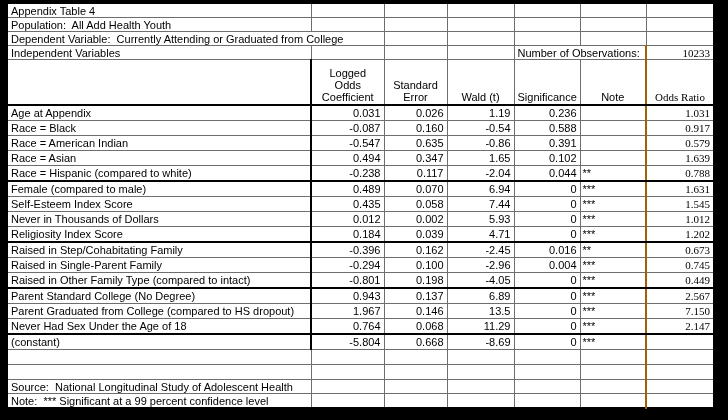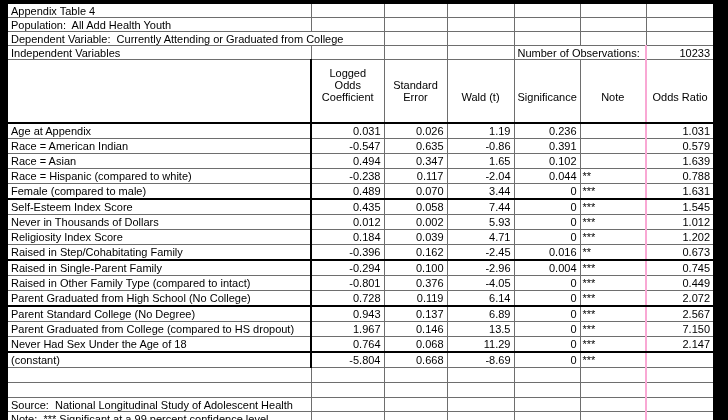--- a/index.html
+++ b/index.html
@@ -35,25 +35,25 @@
   }
   tr.rt td{height:13px;}          
   tr.rf td{height:13px;}          
   tr.re td{height:14px;}          
   tr.rh td{
     height:43px;
     vertical-align:bottom;
     text-align:center;
     white-space:pre-line;
     border-bottom:2px solid #000;
-    padding-bottom:19px;
+    padding-bottom:1px;
   }
   .num{text-align:right;}
   .note-col{text-align:left;padding-left:2px;}
-  .odds{border-left:2px solid #f9a8d4;}      
+  .odds{border-left:2px solid #a16207;font-family:Liberation Serif, serif;}      
   .thickL{border-left:2px solid #000;}    
   #data-rows tr:nth-child(5)  td,
   #data-rows tr:nth-child(9)  td,
   #data-rows tr:nth-child(12) td,
   #data-rows tr:nth-child(15) td,
   #data-rows tr:nth-child(17) td{border-bottom:2px solid #000;}  
   .obs{ text-align:left; }
 </style>
 </head>
 <body>
@@ -124,20 +124,29 @@
         <tr>
     <td class="thickR">Age at Appendix</td>
     <td class="num thickL">0.031</td>
     <td class="num">0.026</td>
     <td class="num">1.19</td>
     <td class="num">0.236</td>
     <td class="note-col"></td>
     <td class="num odds">1.031</td>
   </tr>
         <tr>
+    <td class="thickR">Race = Black</td>
+    <td class="num thickL">-0.087</td>
+    <td class="num">0.160</td>
+    <td class="num">-0.54</td>
+    <td class="num">0.588</td>
+    <td class="note-col"></td>
+    <td class="num odds">0.917</td>
+  </tr>
+        <tr>
     <td class="thickR">Race = American Indian</td>
     <td class="num thickL">-0.547</td>
     <td class="num">0.635</td>
     <td class="num">-0.86</td>
     <td class="num">0.391</td>
     <td class="note-col"></td>
     <td class="num odds">0.579</td>
   </tr>
         <tr>
     <td class="thickR">Race = Asian</td>
@@ -154,21 +163,21 @@
     <td class="num">0.117</td>
     <td class="num">-2.04</td>
     <td class="num">0.044</td>
     <td class="note-col">**</td>
     <td class="num odds">0.788</td>
   </tr>
         <tr>
     <td class="thickR">Female (compared to male)</td>
     <td class="num thickL">0.489</td>
     <td class="num">0.070</td>
-    <td class="num">3.44</td>
+    <td class="num">6.94</td>
     <td class="num">0</td>
     <td class="note-col">***</td>
     <td class="num odds">1.631</td>
   </tr>
         <tr>
     <td class="thickR">Self-Esteem Index Score</td>
     <td class="num thickL">0.435</td>
     <td class="num">0.058</td>
     <td class="num">7.44</td>
     <td class="num">0</td>
@@ -207,34 +216,25 @@
     <td class="num thickL">-0.294</td>
     <td class="num">0.100</td>
     <td class="num">-2.96</td>
     <td class="num">0.004</td>
     <td class="note-col">***</td>
     <td class="num odds">0.745</td>
   </tr>
         <tr>
     <td class="thickR">Raised in Other Family Type (compared to intact)</td>
     <td class="num thickL">-0.801</td>
-    <td class="num">0.376</td>
+    <td class="num">0.198</td>
     <td class="num">-4.05</td>
     <td class="num">0</td>
     <td class="note-col">***</td>
     <td class="num odds">0.449</td>
-  </tr>
-        <tr>
-    <td class="thickR">Parent Graduated from High School (No College)</td>
-    <td class="num thickL">0.728</td>
-    <td class="num">0.119</td>
-    <td class="num">6.14</td>
-    <td class="num">0</td>
-    <td class="note-col">***</td>
-    <td class="num odds">2.072</td>
   </tr>
         <tr>
     <td class="thickR">Parent Standard College (No Degree)</td>
     <td class="num thickL">0.943</td>
     <td class="num">0.137</td>
     <td class="num">6.89</td>
     <td class="num">0</td>
     <td class="note-col">***</td>
     <td class="num odds">2.567</td>
   </tr>

